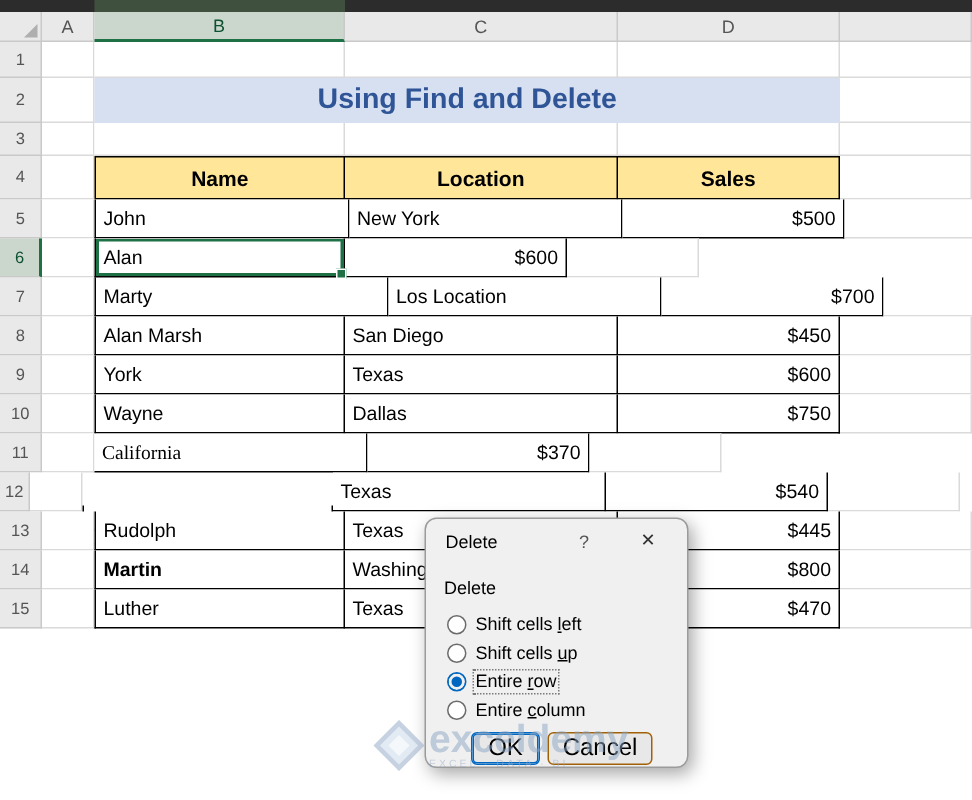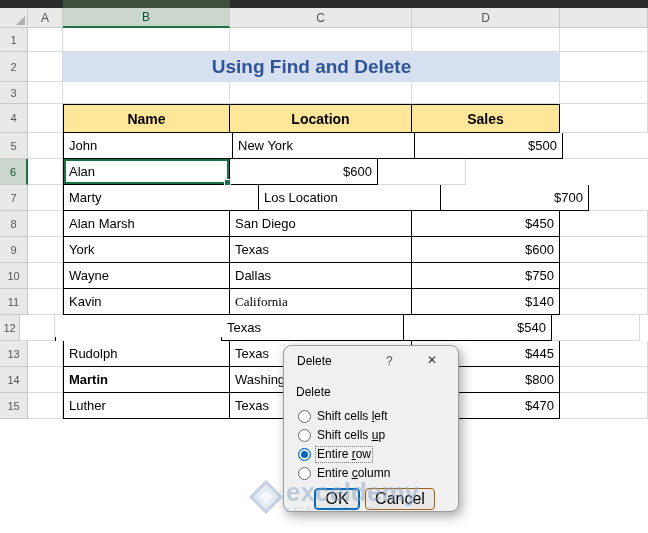--- a/index.html
+++ b/index.html
@@ -165,23 +165,22 @@
         <div class="cell rh" style="width: 28px;">10</div>
         <div class="cell gc" style="width: 35px;"></div>
         <div class="cell tc first" style="width: 167px;">Wayne</div>
         <div class="cell tc" style="width: 182px;">Dallas</div>
         <div class="cell tc sales" style="width: 148px;">$750</div>
         <div class="cell gc" style="width: 88px;"></div>
       </div>
       <div class="sheet-row" style="height: 26px;">
         <div class="cell rh" style="width: 28px;">11</div>
         <div class="cell gc" style="width: 35px;"></div>
-        <div class="cell tc first" style="width: 167px;">Kavin</div>
         <div class="cell tc" style="width: 182px; font-family: Liberation Serif, serif;">California</div>
-        <div class="cell tc sales" style="width: 148px;">$140</div>
+        <div class="cell tc sales" style="width: 148px;">$370</div>
         <div class="cell gc" style="width: 88px;"></div>
       </div>
       <div class="sheet-row" style="height: 26px;">
         <div class="cell rh" style="width: 20px;">12</div>
         <div class="cell gc" style="width: 35px;"></div>
         <div class="cell tc first" style="width: 167px; margin-top: 22px;">Johnson</div>
         <div class="cell tc" style="width: 182px;">Texas</div>
         <div class="cell tc sales" style="width: 148px;">$540</div>
         <div class="cell gc" style="width: 88px;"></div>
       </div>

